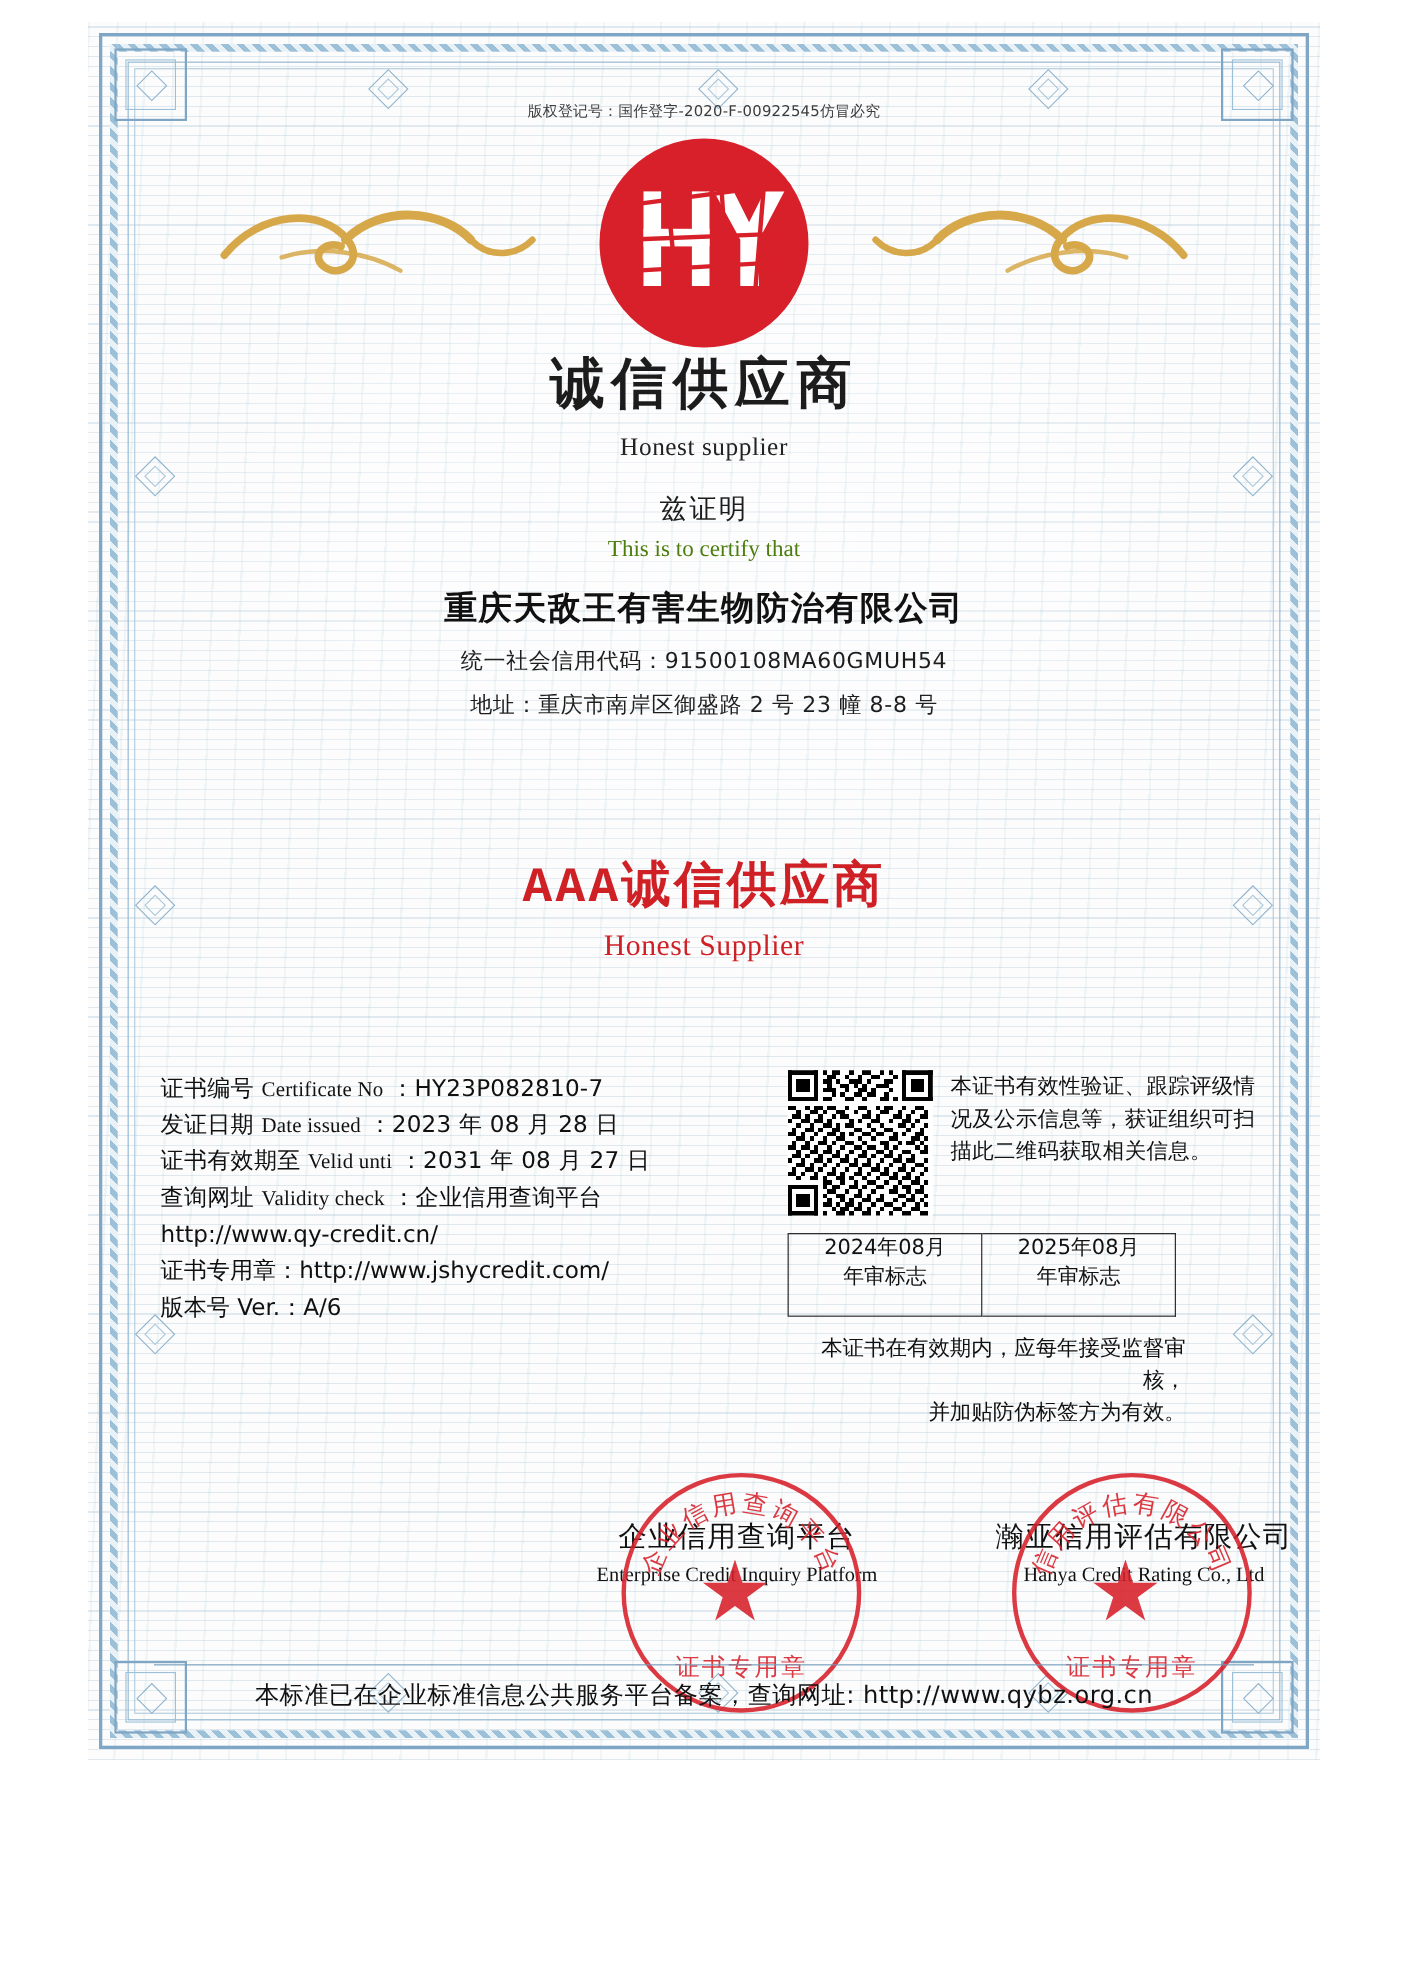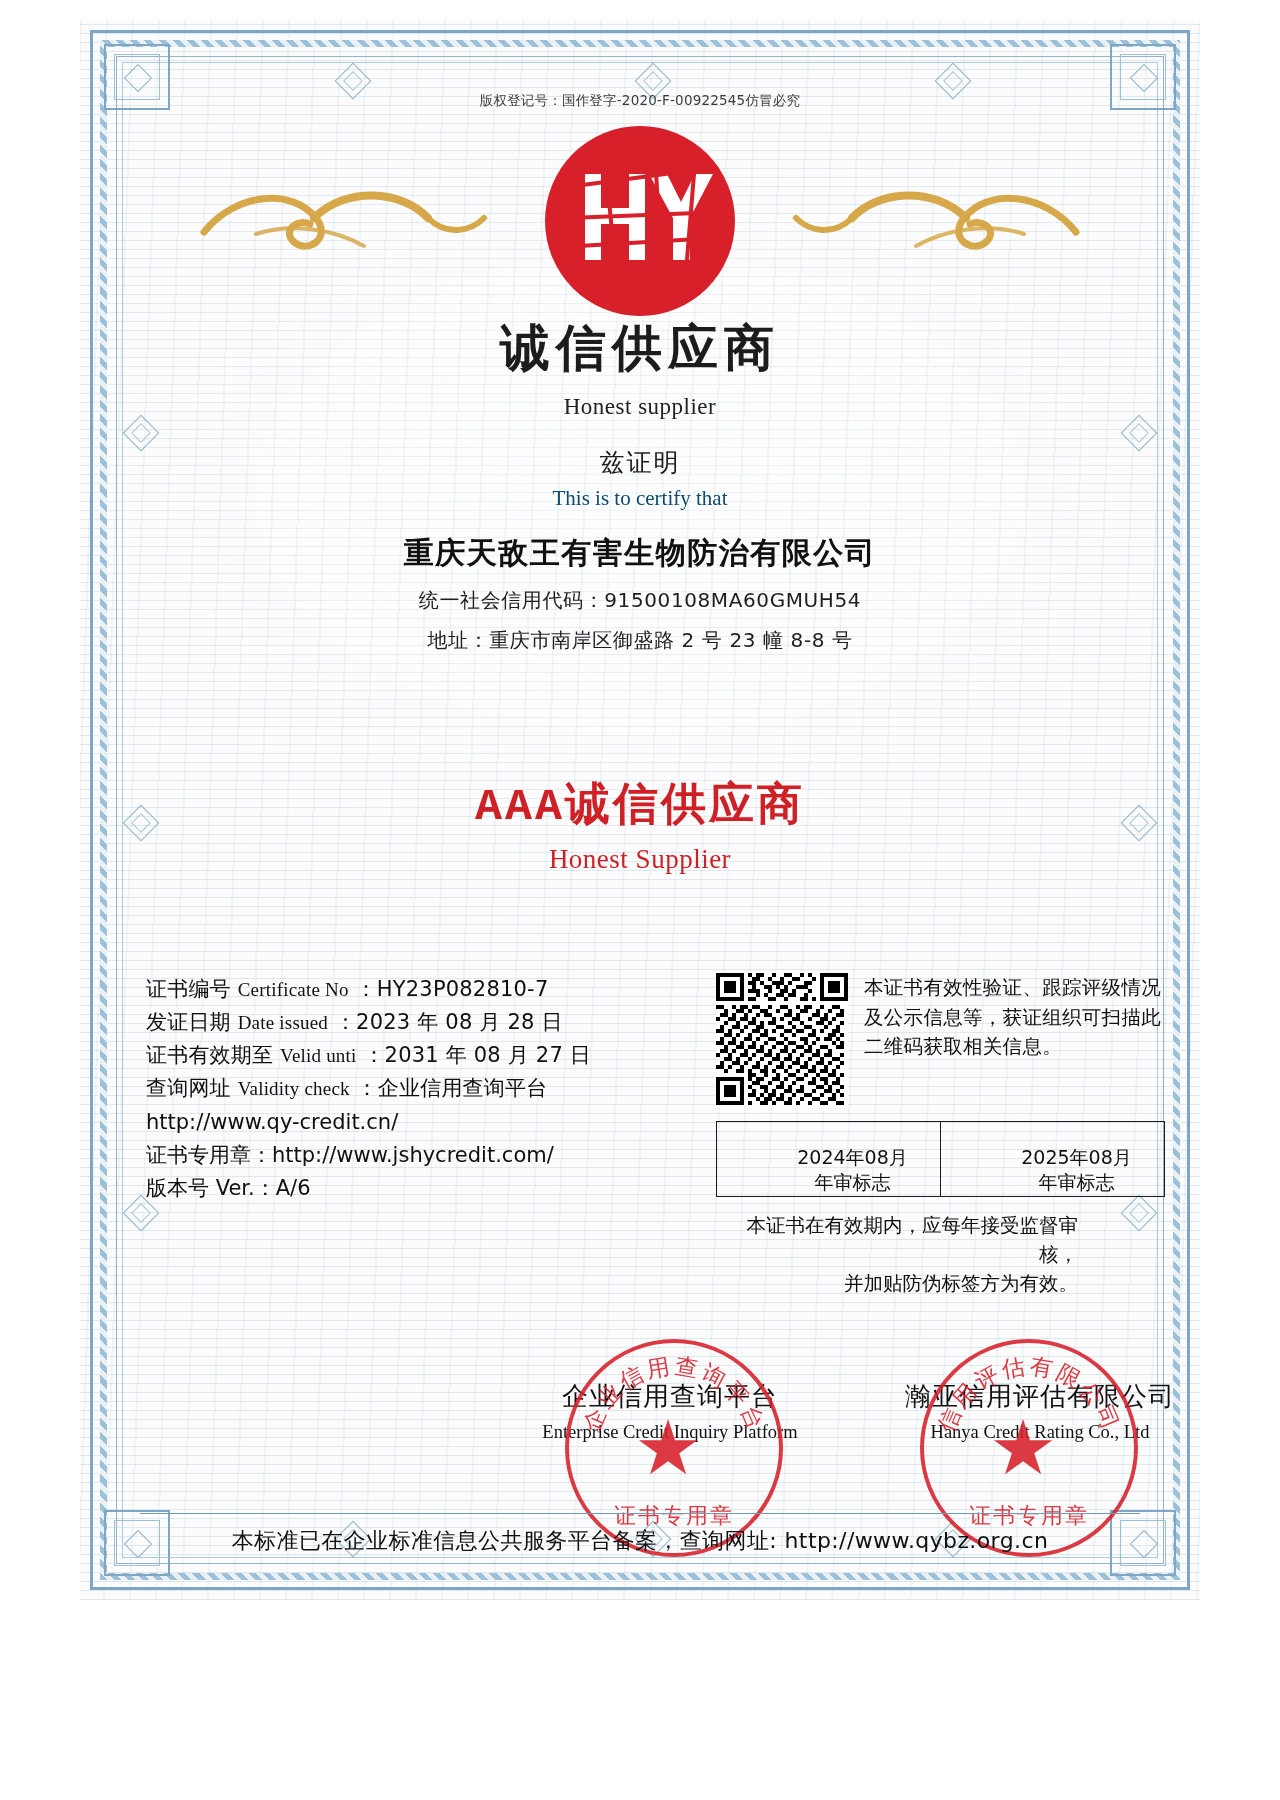--- a/index.html
+++ b/index.html
@@ -192,21 +192,21 @@
   .certify-cn {
     font-family: "DejaVu Sans", "Liberation Sans", sans-serif;
     font-size: 25px;
     color: #1c1c1c;
     margin-top: 26px;
     letter-spacing: 2px;
   }
   .certify-en {
     font-family: "Liberation Serif", serif;
     font-size: 21px;
-    color: #0c4a6e;
+    color: #4d7c0f;
     margin-top: 7px;
   }
   .company-name {
     font-family: "DejaVu Sans", "Liberation Sans", sans-serif;
     font-size: 30px;
     font-weight: bold;
     color: #111;
     margin-top: 22px;
     letter-spacing: 1.5px;
   }
@@ -296,26 +296,25 @@
     margin-top: 16px;
     gap: 0;
   }
   .stamp-box {
     width: 175px;
     height: 74px;
     border: 1.5px solid #1a1a1a;
     display: flex;
     flex-direction: column;
     align-items: center;
-    justify-content: flex-end;
+    justify-content: flex-start;
     font-family: "DejaVu Sans", "Liberation Sans", sans-serif;
     font-size: 19px;
     color: #111;
     line-height: 1.35;
-    padding-left: 48px;
   }
   .stamp-box + .stamp-box { border-left: none; }
   .annual-note {
     margin-top: 14px;
     font-family: "DejaVu Sans", "Liberation Sans", sans-serif;
     font-size: 19.5px;
     color: #101010;
     line-height: 1.5;
     text-align: right;
     width: 362px;

